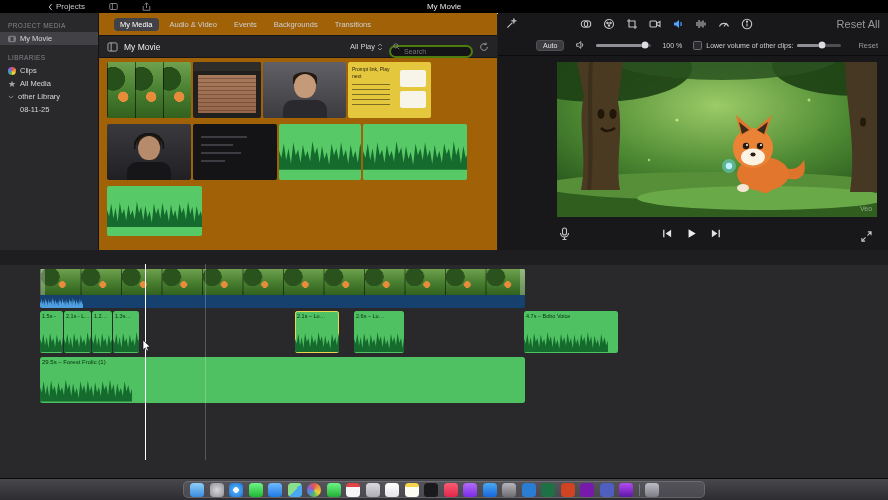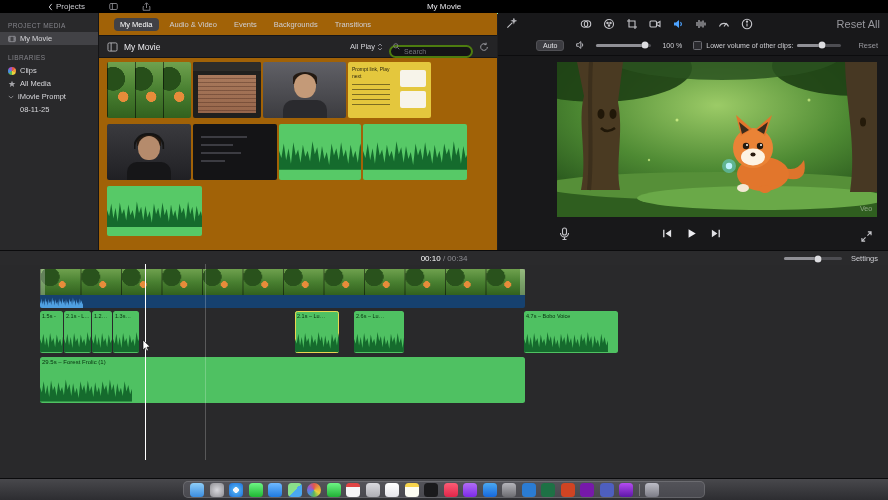--- a/index.html
+++ b/index.html
@@ -212,21 +212,21 @@
     <div class="side-item">
       <svg viewBox="0 0 12 12">
           <path class="starfill" d="M6,1 L7.4,4.4 11,4.6 8.2,6.9 9.1,10.4 6,8.4 2.9,10.4 3.8,6.9 1,4.6 4.6,4.4 Z"></path>
         </svg>
       <span>All Media</span>
     </div>
     <div class="side-item">
       <svg class="chev-d" viewBox="0 0 8 8">
           <path d="M1 2.5 L4 5.5 L7 2.5"></path>
         </svg>
-      <span>iMovie Prompt</span>
+      <span>other Library</span>
     </div>
     <div class="side-item indent">
       <span>08-11-25</span>
     </div>
   </div>
 
   <div class="media">
     <div class="tabsrow">
       <span class="tab active">My Media</span>
       <span class="tab">Audio &amp; Video</span>
@@ -465,32 +465,20 @@
           </svg>
       </span>
       <span class="fsbtn">
         <svg viewBox="0 0 12 12">
             <path d="M7.5 1 H11 V4.5 M11 1 L7 5 M4.5 11 H1 V7.5 M1 11 L5 7"></path>
           </svg>
       </span>
     </div>
   </div>
 
-  <div class="tl-head">
-    <span class="tl-time">
-      <span>00:10</span><span class="dur"> / </span><span class="dur">00:34</span>
-    </span>
-    <span class="tl-right">
-      <span class="slider" style="width:58px">
-        <span class="fill" style="width:58%"></span>
-        <span class="knob" style="left:58%"></span>
-      </span>
-      <span class="settings">Settings</span>
-    </span>
-  </div>
 
   <div class="tl-body">
     <div class="filmstrip"></div>
     <div class="bluebar">
       <svg class="wave" viewBox="0 0 100 30" preserveAspectRatio="none">
           <use href="#wfp"></use>
         </svg>
     </div>
 
     <div class="gclip" style="left:40px;width:23px">

